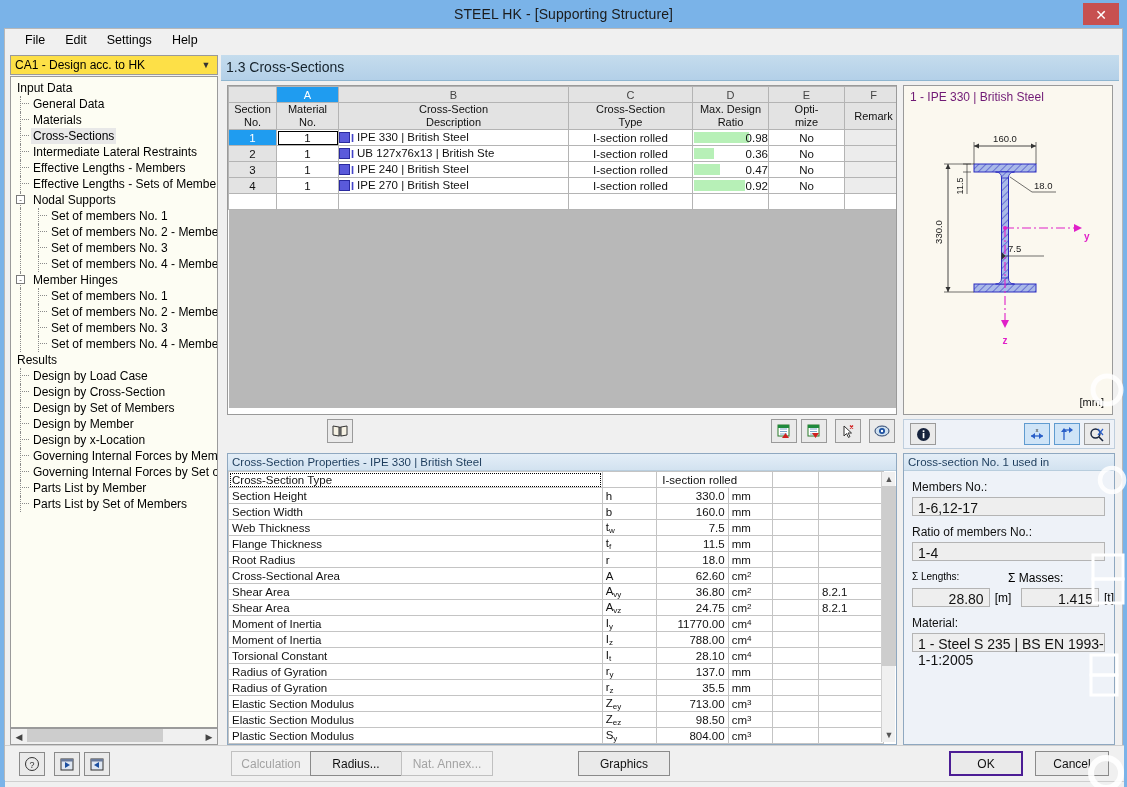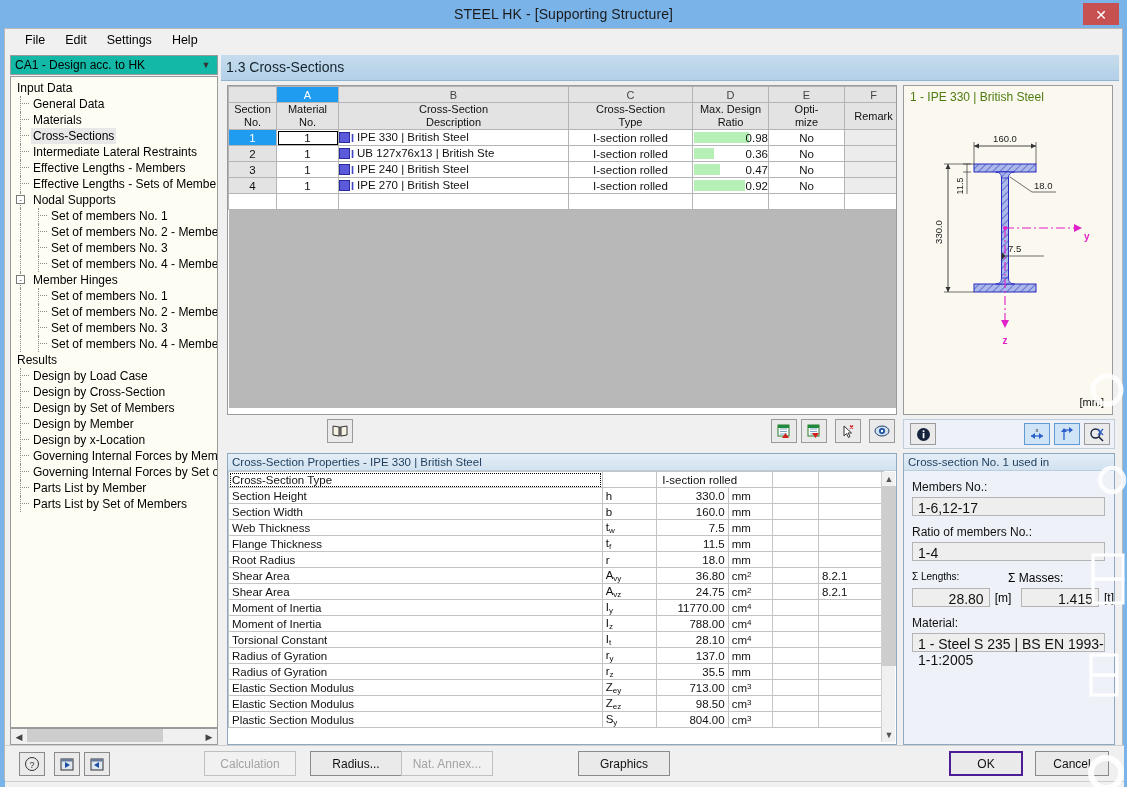--- a/index.html
+++ b/index.html
@@ -39,21 +39,21 @@
   
   .menubar{
     position:absolute; left:0; top:0; width:100%; height:22px;
     background:#f0f0f0; display:flex; align-items:center; padding-left:10px;
   }
   .menubar .mi{ padding:2px 10px; font-size:12.5px; color:#000; cursor:pointer;}
 
   
   .combo{
     position:absolute; left:5px; top:26px; width:208px; height:20px;
-    background:#14b8a6; border:1px solid #9a9a9a;
+    background:#fde047; border:1px solid #9a9a9a;
     display:flex; align-items:center; padding-left:4px; font-size:12px;
     cursor:pointer;
   }
   .combo .arrow{
     position:absolute; right:2px; top:1px; width:18px; height:16px;
     display:flex; align-items:center; justify-content:center; color:#333; font-size:9px;
   }
   
   .tree{
     position:absolute; left:5px; top:47px; width:208px; height:652px;
@@ -152,21 +152,21 @@
     border-left:1px solid #d0d0d0;
   }
   .vs-arrow{ width:14px; height:14px; text-align:center; font-size:9px; color:#555; cursor:pointer; line-height:14px;}
   .vs-thumb{ position:absolute; top:14px; width:14px; height:180px; background:#cdcdcd;}
 
   
   .gfxpane{
     position:absolute; left:682px; top:30px; width:210px; height:330px;
     background:#fbf8ef; border:1px solid #9a9a9a;
   }
-  .gfx-title{ font-size:12px; color:#4d7c0f; padding:4px 0 0 6px;}
+  .gfx-title{ font-size:12px; color:#701a75; padding:4px 0 0 6px;}
   .gfx-unit{ position:absolute; right:8px; bottom:6px; font-size:11px; color:#111;}
   .gfxtools{
     position:absolute; left:682px; top:364px; width:212px; height:30px;
     background:#eef2f8; border:1px solid #bfcedd;
   }
   .gbtn{
     position:absolute; top:3px; width:26px; height:22px; background:#eaeaea;
     border:1px solid #9a9a9a; display:flex; align-items:center; justify-content:center; cursor:pointer;
   }
   .gbtn.on{ background:#cfe4f7; border-color:#5f9bd0;}
@@ -473,20 +473,28 @@
                 </tr>
                 <tr>
                   <td class="pname">Root Radius</td>
                   <td class="psym">r</td>
                   <td class="pval">18.0</td>
                   <td class="punit">mm</td>
                   <td class="pe"></td>
                   <td class="pref"></td>
                 </tr>
                 <tr>
+                  <td class="pname">Cross-Sectional Area</td>
+                  <td class="psym">A</td>
+                  <td class="pval">62.60</td>
+                  <td class="punit">cm<sup>2</sup></td>
+                  <td class="pe"></td>
+                  <td class="pref"></td>
+                </tr>
+                <tr>
                   <td class="pname">Shear Area</td>
                   <td class="psym">A<sub>vy</sub></td>
                   <td class="pval">36.80</td>
                   <td class="punit">cm<sup>2</sup></td>
                   <td class="pe"></td>
                   <td class="pref">8.2.1</td>
                 </tr>
                 <tr>
                   <td class="pname">Shear Area</td>
                   <td class="psym">A<sub>vz</sub></td>
@@ -695,21 +703,21 @@
             <path d="M11 8 L6 5 L6 11 Z" fill="#1b4fa0"></path>
           </svg>
       </div>
       <div class="sbtn" style="left:79px;">
         <svg width="16" height="15" viewBox="0 0 16 15">
             <rect x="2" y="2" width="12" height="11" fill="#dfe7f2" stroke="#333"></rect>
             <rect x="2" y="2" width="12" height="2.5" fill="#6a7a9a"></rect>
             <path d="M5 8 L10 5 L10 11 Z" fill="#1b4fa0"></path>
           </svg>
       </div>
-      <button class="wbtn dis" style="left:199px; width:92px;">Calculation</button>
+      <button class="wbtn dis" style="left:226px; width:80px;">Calculation</button>
       <button class="wbtn" style="left:305px; width:92px;">Radius...</button>
       <button class="wbtn dis" style="left:396px; width:92px;">Nat. Annex...</button>
       <button class="wbtn" style="left:573px; width:92px;">Graphics</button>
       <button class="wbtn def" style="left:944px; width:74px;">OK</button>
       <button class="wbtn" style="left:1030px; width:74px;">Cancel</button>
     </div>
 
     <div class="statusbar">Cross-section No. 1 - IPE 330 | British Steel in members: 1-6,12-17</div>
   </div>
 

